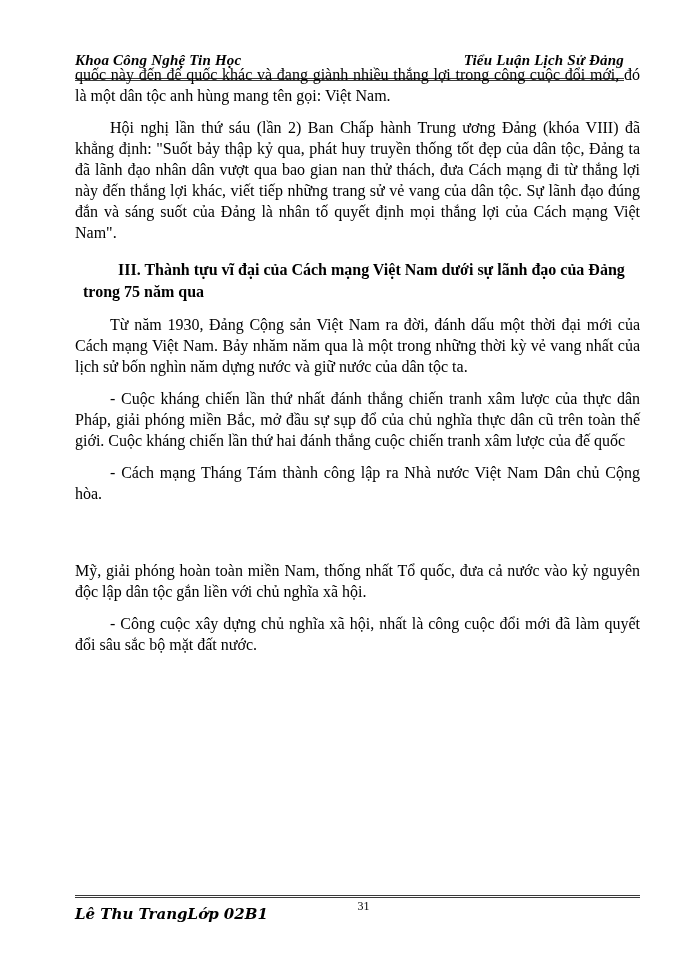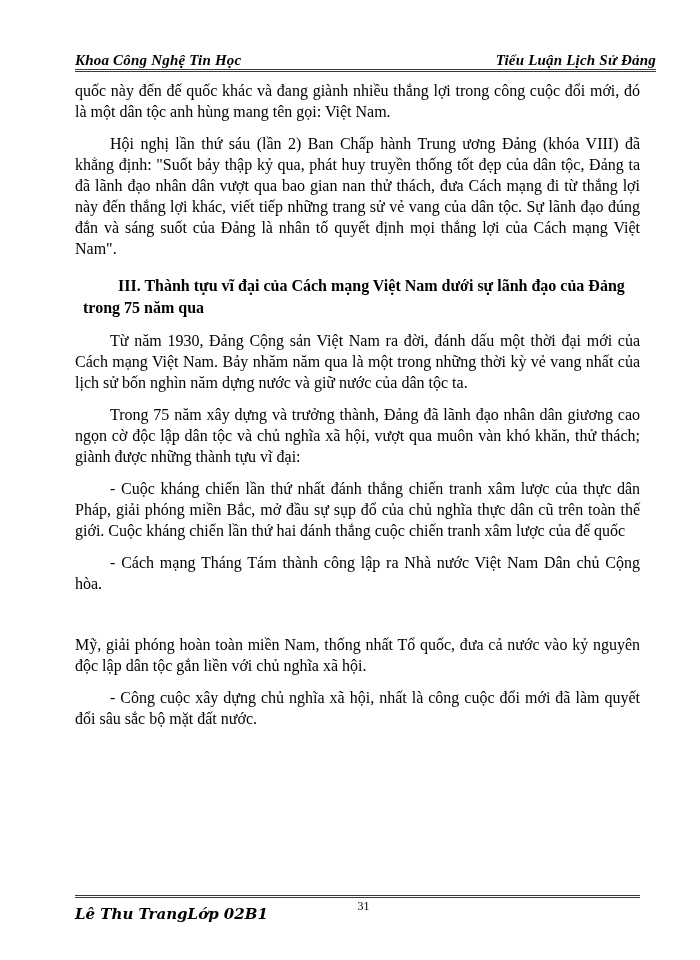--- a/index.html
+++ b/index.html
@@ -17,54 +17,54 @@
   }
   .page {
     position: absolute;
     inset: 0;
     background: #ffffff;
   }
   
   .header {
     position: absolute;
     left: 75px;
-    right: 44px;
+    right: 76px;
     top: 52px;
     display: flex;
     justify-content: space-between;
     align-items: flex-end;
     font-size: 15px;
     font-weight: bold;
     font-style: italic;
-    padding-bottom: 0;
+    padding-bottom: 9px;
     border-bottom: 3px double #3a3a3a;
     letter-spacing: 0.2px;
   }
   
   .content {
     position: absolute;
     left: 75px;
     right: 60px;
-    top: 80px;
+    top: 64px;
     font-size: 16px;
     line-height: 21px;
     text-align: justify;
   }
   .content p {
     margin: 11px 0 0 0;
     text-indent: 35px;
   }
   .content p.cont {
     text-indent: 0;
   }
   .content p.first {
     margin-top: 0;
   }
   .content p.gap {
-    margin-top: 40px;
+    margin-top: 56px;
   }
   .content h3 {
     font-size: 16px;
     line-height: 22px;
     font-weight: bold;
     margin: 16px 0 1px 8px;
     text-indent: 35px;
     text-align: left;
   }
   
@@ -102,21 +102,20 @@
   <div class="header">
     <span>Khoa Công Nghệ Tin Học</span>
     <span>Tiểu Luận Lịch Sử Đảng</span>
   </div>
 
   <div class="content">
     <p class="cont first">quốc này đến đế quốc khác và đang giành nhiều thắng lợi trong công cuộc đổi mới, đó là một dân tộc anh hùng mang tên gọi: Việt Nam.</p>
     <p>Hội nghị lần thứ sáu (lần 2) Ban Chấp hành Trung ương Đảng (khóa VIII) đã khẳng định: "Suốt bảy thập kỷ qua, phát huy truyền thống tốt đẹp của dân tộc, Đảng ta đã lãnh đạo nhân dân vượt qua bao gian nan thử thách, đưa Cách mạng đi từ thắng lợi này đến thắng lợi khác, viết tiếp những trang sử vẻ vang của dân tộc. Sự lãnh đạo đúng đắn và sáng suốt của Đảng là nhân tố quyết định mọi thắng lợi của Cách mạng Việt Nam".</p>
     <h3>III. Thành tựu vĩ đại của Cách mạng Việt Nam dưới sự lãnh đạo của Đảng trong 75 năm qua</h3>
     <p>Từ năm 1930, Đảng Cộng sản Việt Nam ra đời, đánh dấu một thời đại mới của Cách mạng Việt Nam. Bảy nhăm năm qua là một trong những thời kỳ vẻ vang nhất của lịch sử bốn nghìn năm dựng nước và giữ nước của dân tộc ta.</p>
-    <p>Trong 75 năm xây dựng và trưởng thành, Đảng đã lãnh đạo nhân dân giương cao ngọn cờ độc lập dân tộc và chủ nghĩa xã hội, vượt qua muôn vàn khó khăn, thử thách; giành được những thành tựu vĩ đại:</p>
     <p>- Cuộc kháng chiến lần thứ nhất đánh thắng chiến tranh xâm lược của thực dân Pháp, giải phóng miền Bắc, mở đầu sự sụp đổ của chủ nghĩa thực dân cũ trên toàn thế giới. Cuộc kháng chiến lần thứ hai đánh thắng cuộc chiến tranh xâm lược của đế quốc</p>
     <p>- Cách mạng Tháng Tám thành công lập ra Nhà nước Việt Nam Dân chủ Cộng hòa.</p>
     <p class="cont gap">Mỹ, giải phóng hoàn toàn miền Nam, thống nhất Tổ quốc, đưa cả nước vào kỷ nguyên độc lập dân tộc gắn liền với chủ nghĩa xã hội.</p>
     <p>- Công cuộc xây dựng chủ nghĩa xã hội, nhất là công cuộc đổi mới đã làm quyết đổi sâu sắc bộ mặt đất nước.</p>
   </div>
 
   <div class="footer">
     <div class="page-num">31</div>
     <div class="footer-names">
       <span>Lê Thu Trang</span>

